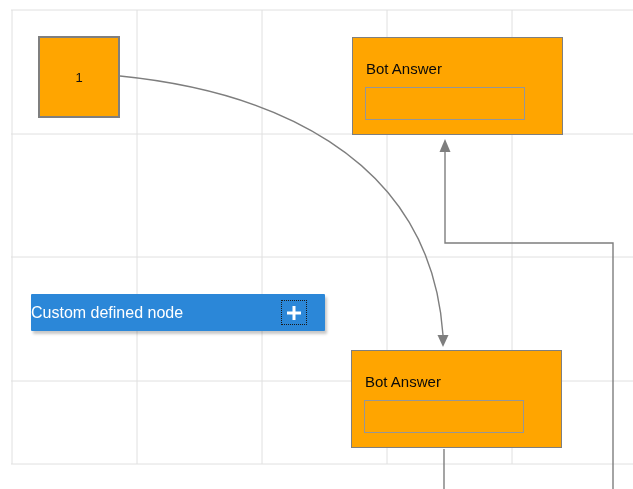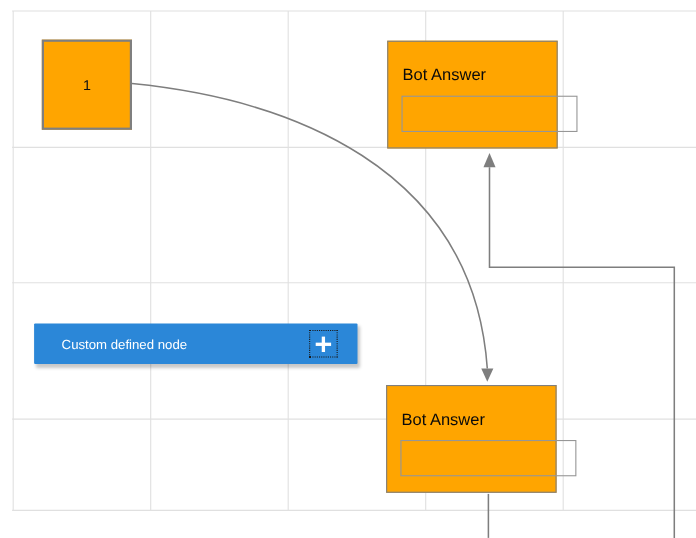--- a/index.html
+++ b/index.html
@@ -14,21 +14,21 @@
   .node{
     position:absolute;background:#FFA500;border:2px solid #7F7F7F;
     box-sizing:border-box;color:#111111;
   }
   .node-square{
     left:38px;top:36px;width:82px;height:82px;
     display:flex;align-items:center;justify-content:center;
     font-size:13px;
   }
   .node-bot{
-    width:155px;height:98px;border-width:1.5px;
+    width:211px;height:98px;border-width:1.5px;
   }
   .node-bot.top{left:352px;top:37px;}
   .node-bot.bottom{left:351px;top:350px;}
   .node-bot .title{
     position:absolute;left:13px;top:22px;font-size:15px;color:#0a0a0a;
     white-space:nowrap;
   }
   .node-bot .answer-box{
     position:absolute;left:12px;top:49px;width:160px;height:33px;
     border:1px solid #969696;box-sizing:border-box;background:transparent;
@@ -36,21 +36,21 @@
 
   
   .custom-bar{
     position:absolute;left:31px;top:294px;width:294px;height:37px;
     background:#2B87D8;border-radius:1px;
     box-shadow:2px 3px 3px rgba(0,0,0,0.22);
     display:flex;align-items:center;
     color:#ffffff;
   }
   .custom-bar .bar-label{
-    margin-left:25px;font-size:12px;white-space:nowrap;
+    font-size:16px;white-space:nowrap;
   }
   .plus-box{
     position:absolute;right:18px;top:6px;width:26px;height:25px;
     border:1px dotted #1a1a1a;box-sizing:border-box;
   }
   .plus-box::before{
     content:"";position:absolute;left:50%;top:50%;width:14px;height:3px;
     background:#ffffff;transform:translate(-50%,-50%);
   }
   .plus-box::after{

